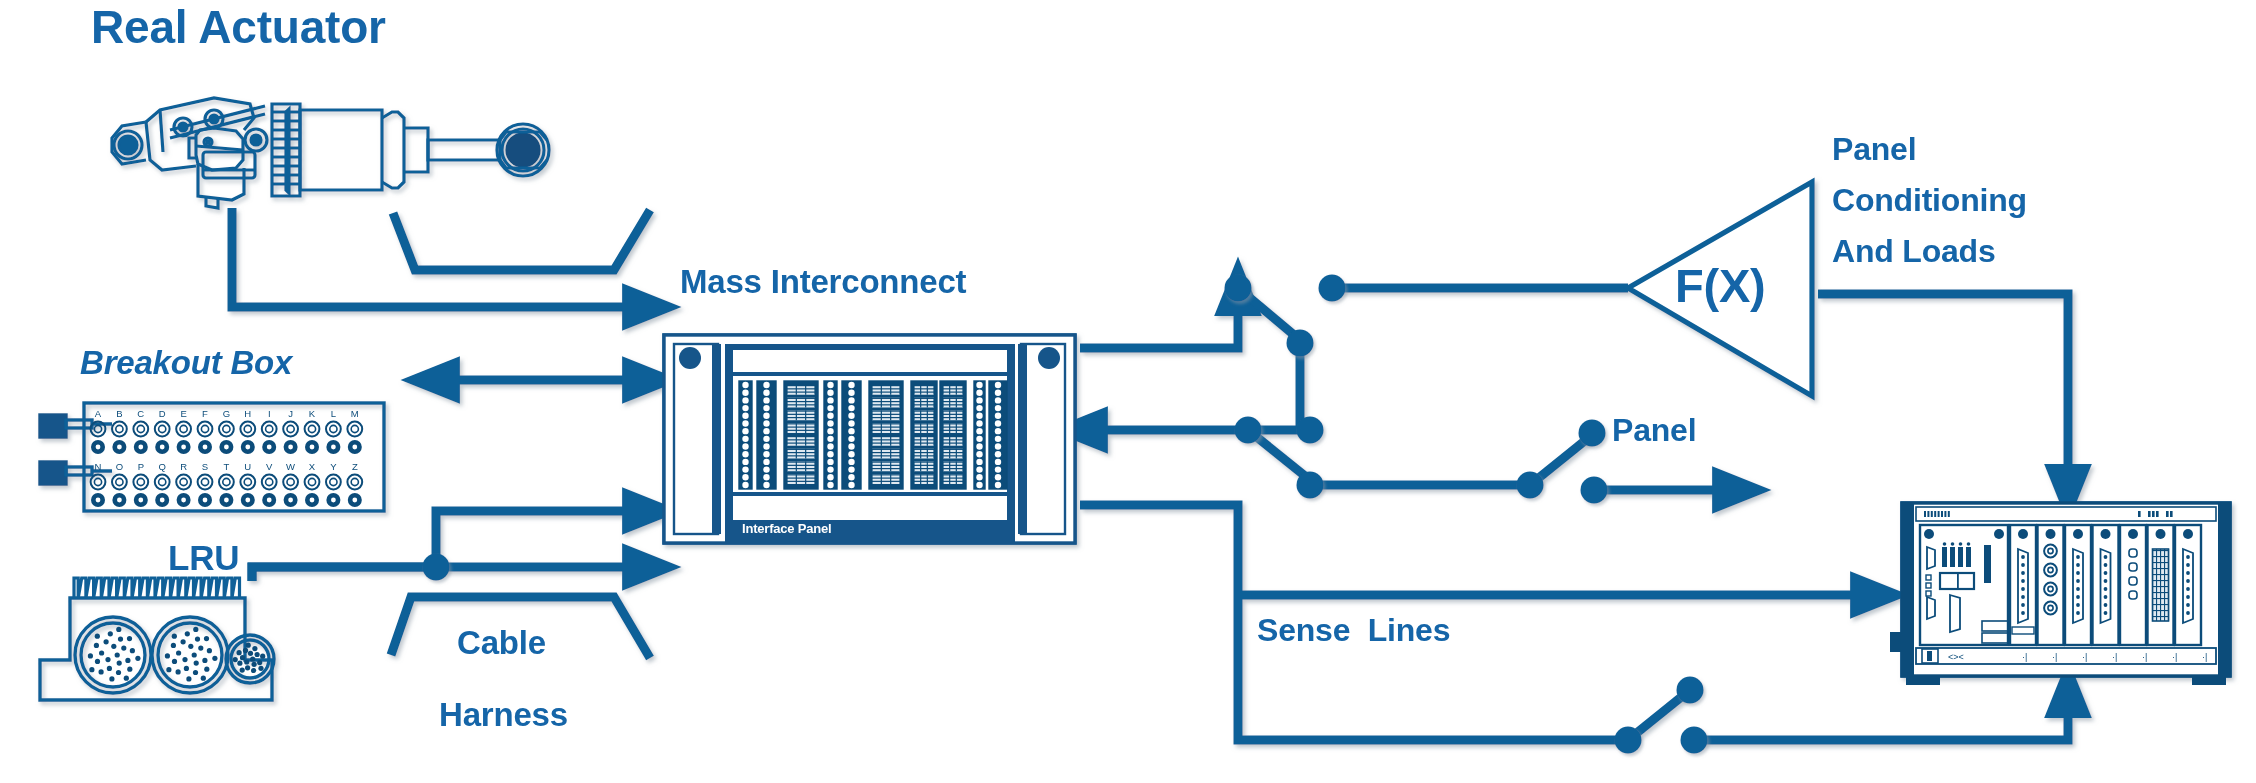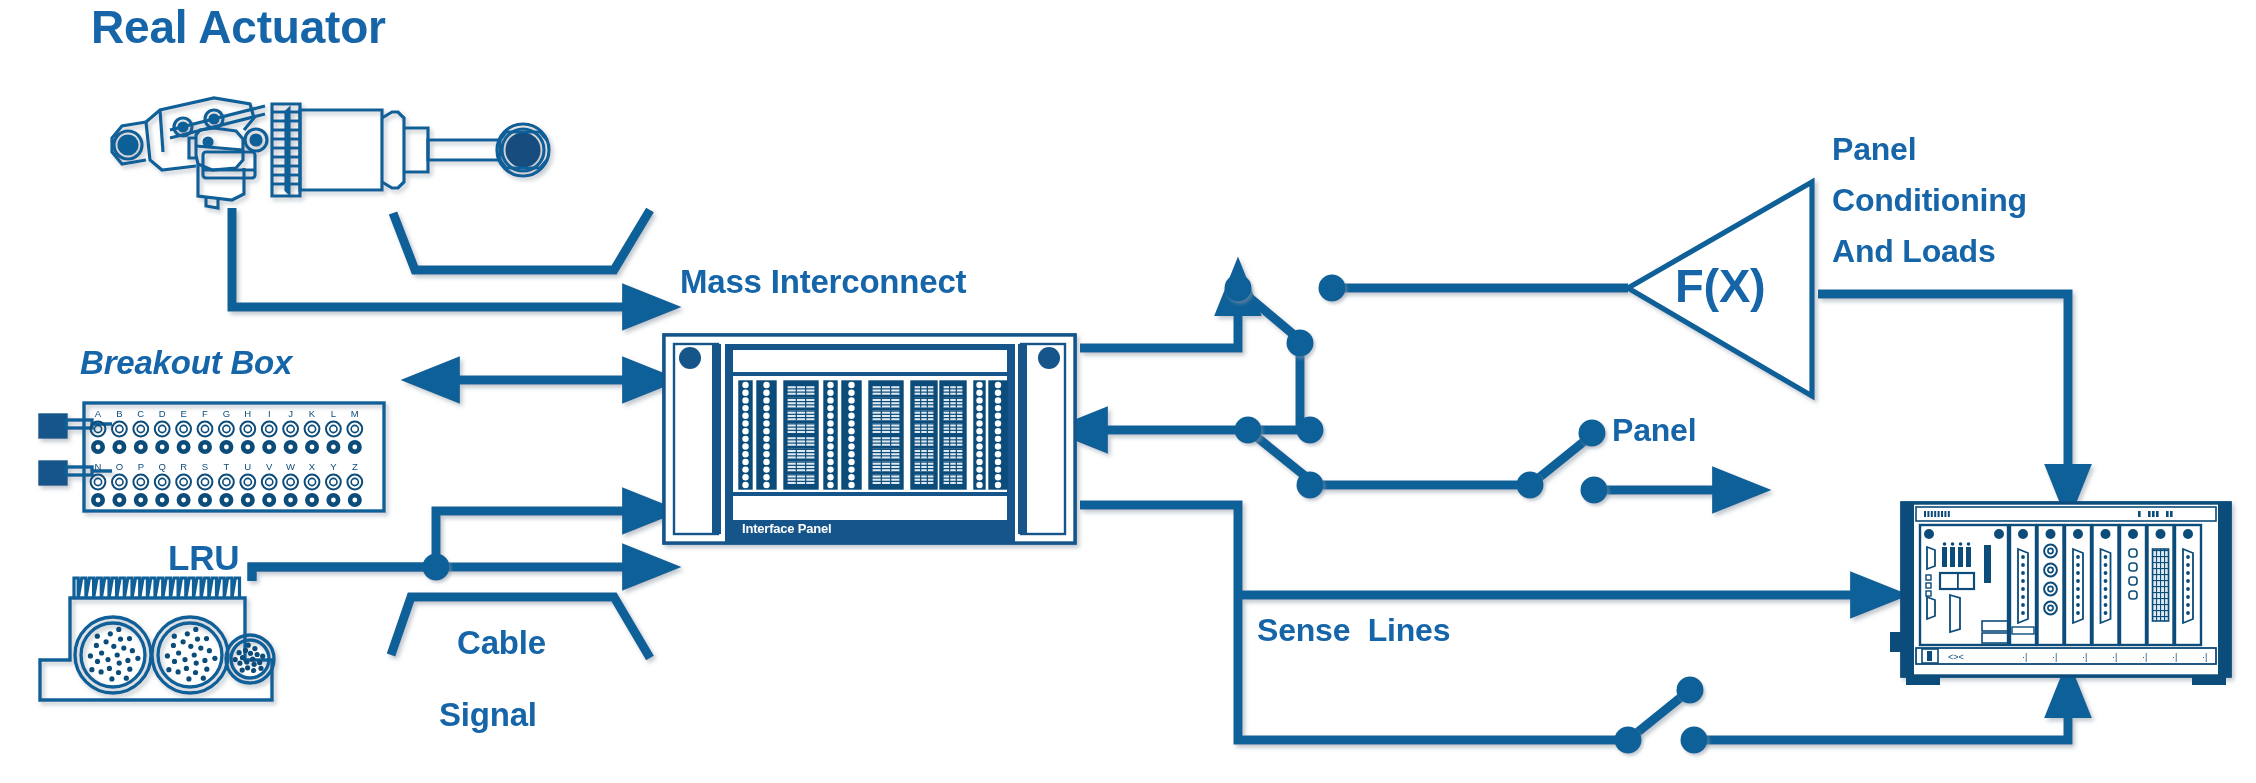--- a/index.html
+++ b/index.html
@@ -868,21 +868,21 @@
         <circle cx="1690" cy="690" r="13.5" fill="#0F6098" stroke="none" filter="url(#shs)"></circle>
         <circle cx="1694" cy="740" r="13.5" fill="#0F6098" stroke="none" filter="url(#shs)"></circle>
         <circle cx="436" cy="567" r="13.5" fill="#0F6098" stroke="none" filter="url(#shs)"></circle>
       </g>
 </svg>
 
 <div class="lbl" style="left:91px;  top:2px;   font-size:46px;">Real Actuator</div>
 <div class="lbl" style="left:80px;  top:345px; font-size:33px;font-style:italic;">Breakout Box</div>
 <div class="lbl" style="left:168px; top:538px; font-size:35px;">LRU</div>
 <div class="lbl" style="left:457px; top:625px; font-size:33px;">Cable</div>
-<div class="lbl" style="left:439px; top:697px; font-size:33px;">Signal</div>
+<div class="lbl" style="left:439px; top:697px; font-size:33px;">Harness</div>
 <div class="lbl" style="left:680px; top:264px; font-size:33px;">Mass Interconnect</div>
 <div class="lbl" style="left:1612px;top:413px; font-size:32px;">Panel</div>
 <div class="lbl" style="left:1257px;top:613px; font-size:32px;">Sense  Lines</div>
 <div class="lbl" style="left:1832px;top:132px; font-size:32px;">Panel</div>
 <div class="lbl" style="left:1832px;top:183px; font-size:32px;">Conditioning</div>
 <div class="lbl" style="left:1832px;top:234px; font-size:32px;">And Loads</div>
 <div class="lbl" style="left:1675px;top:260px; font-size:47px;">F(X)</div>
 <div class="lbl" style="left:742px; top:522px; font-size:13px; color:#ffffff;">Interface Panel</div>
 
 </div>

